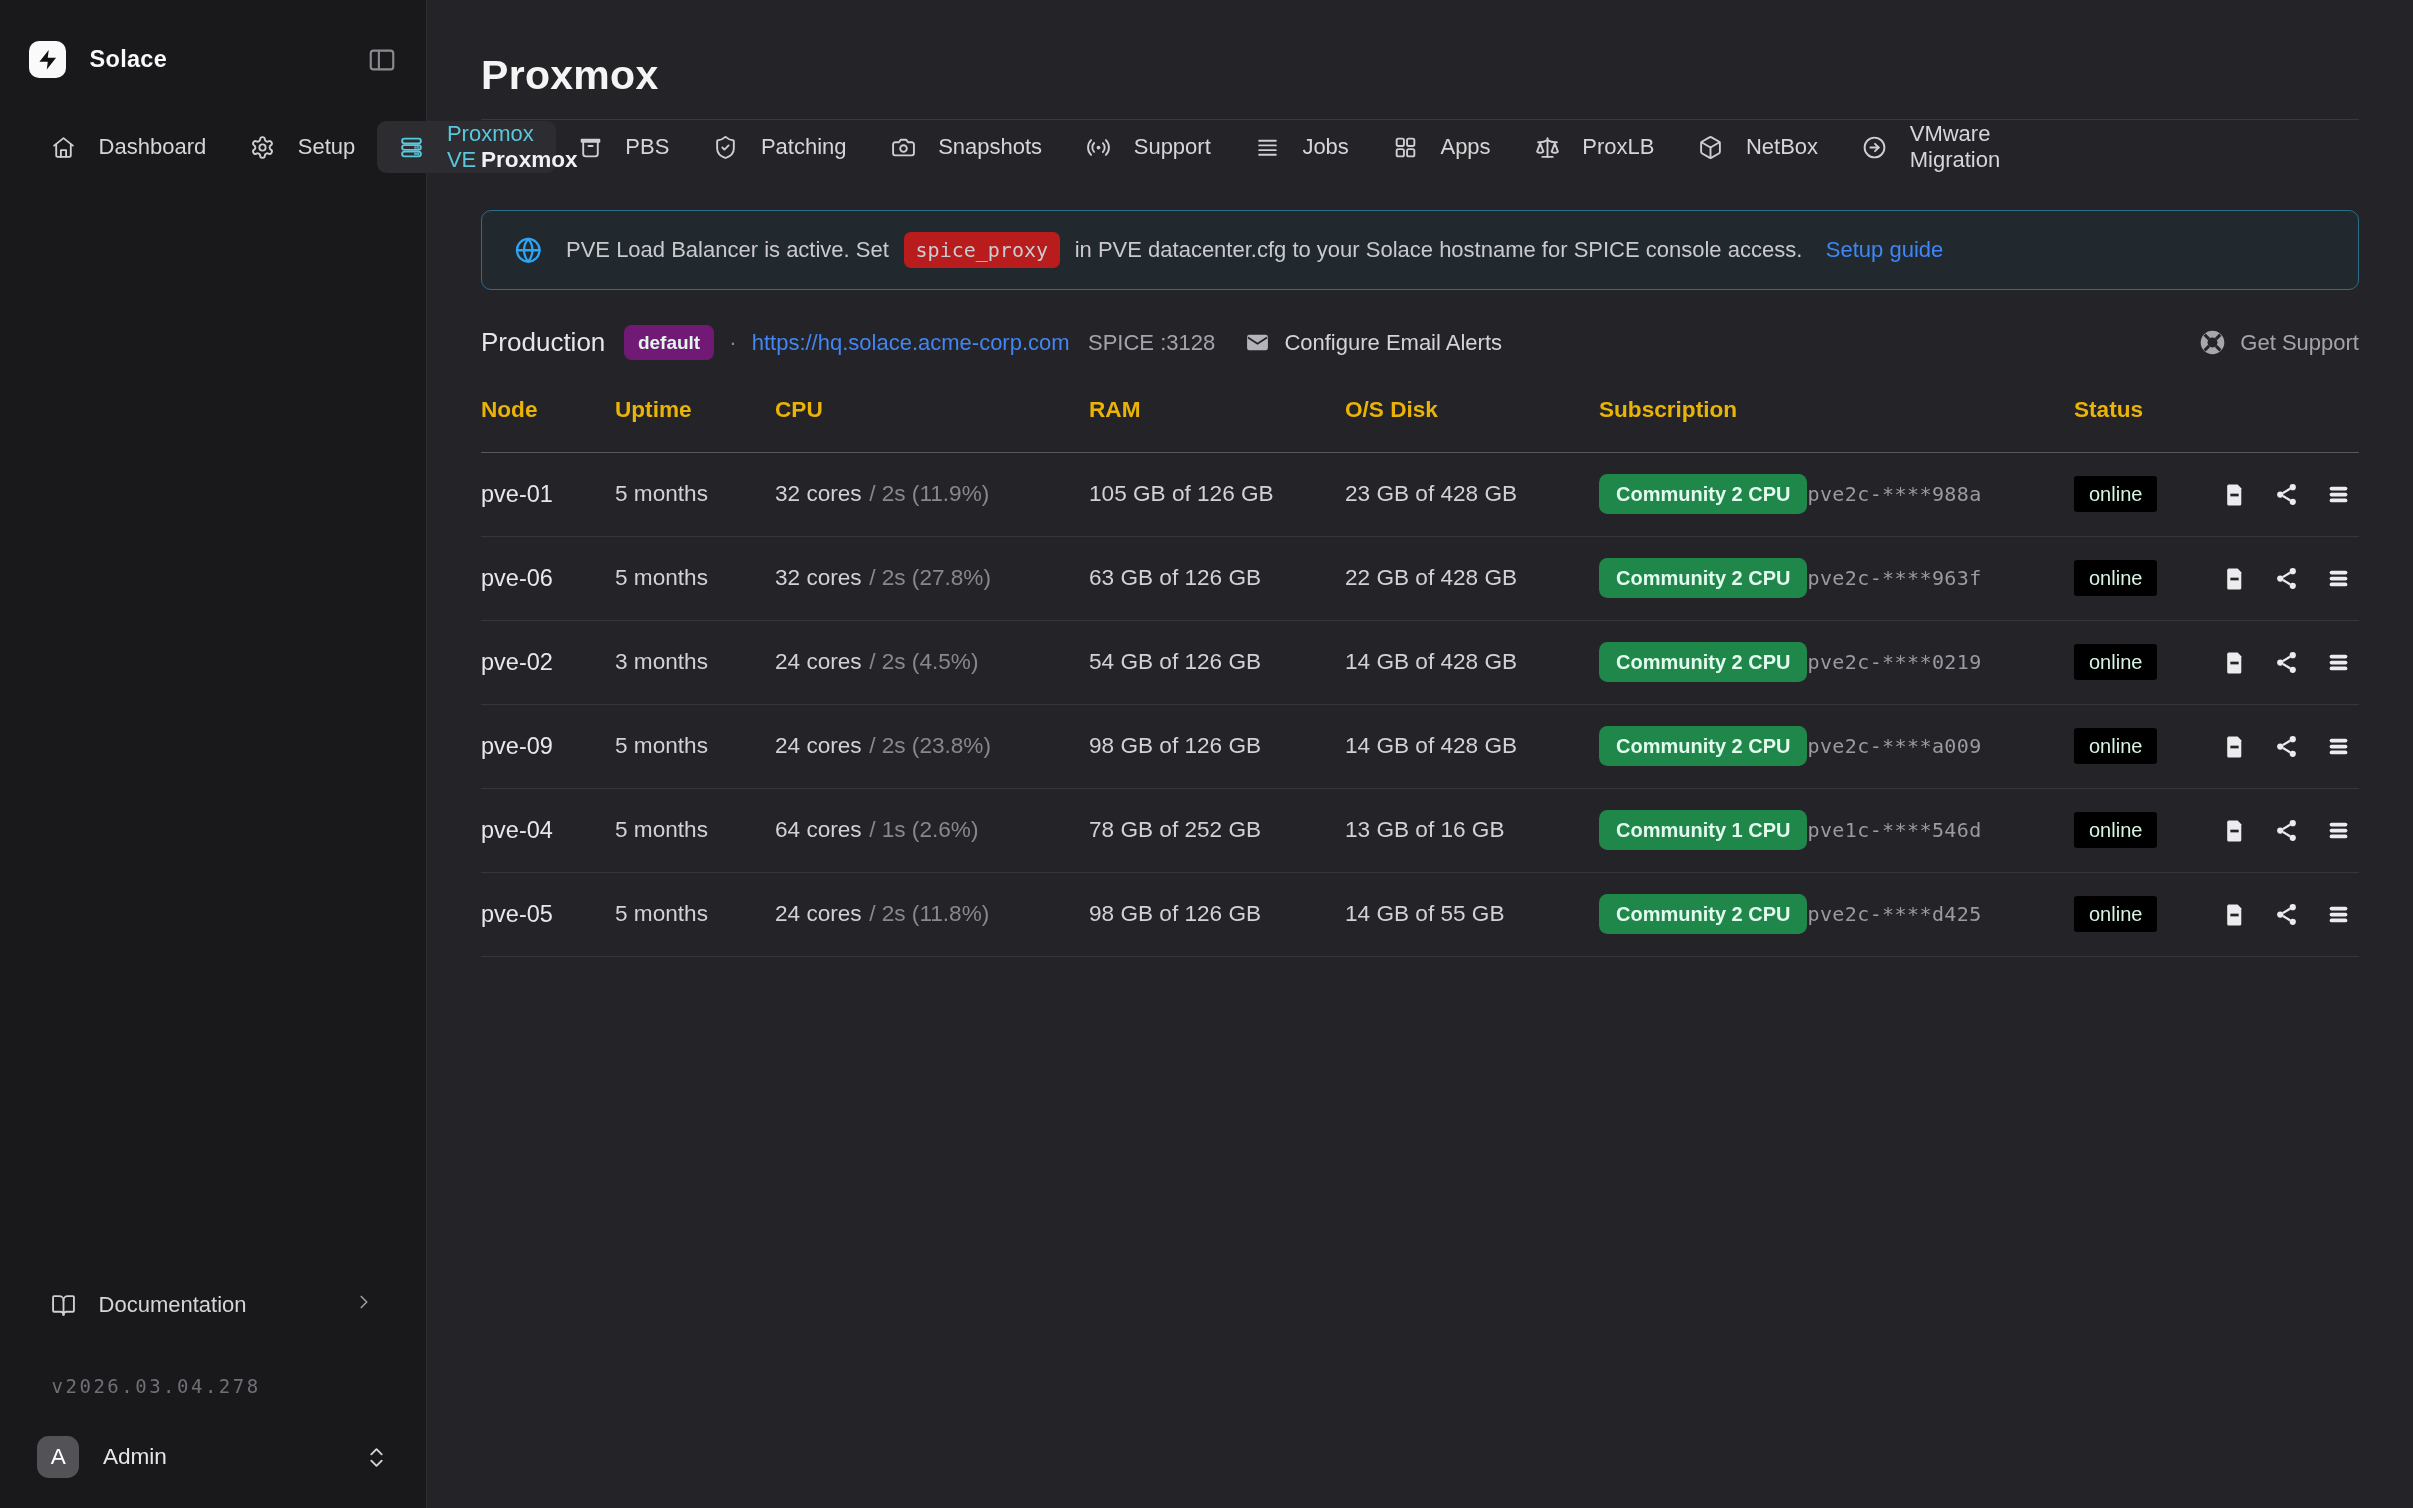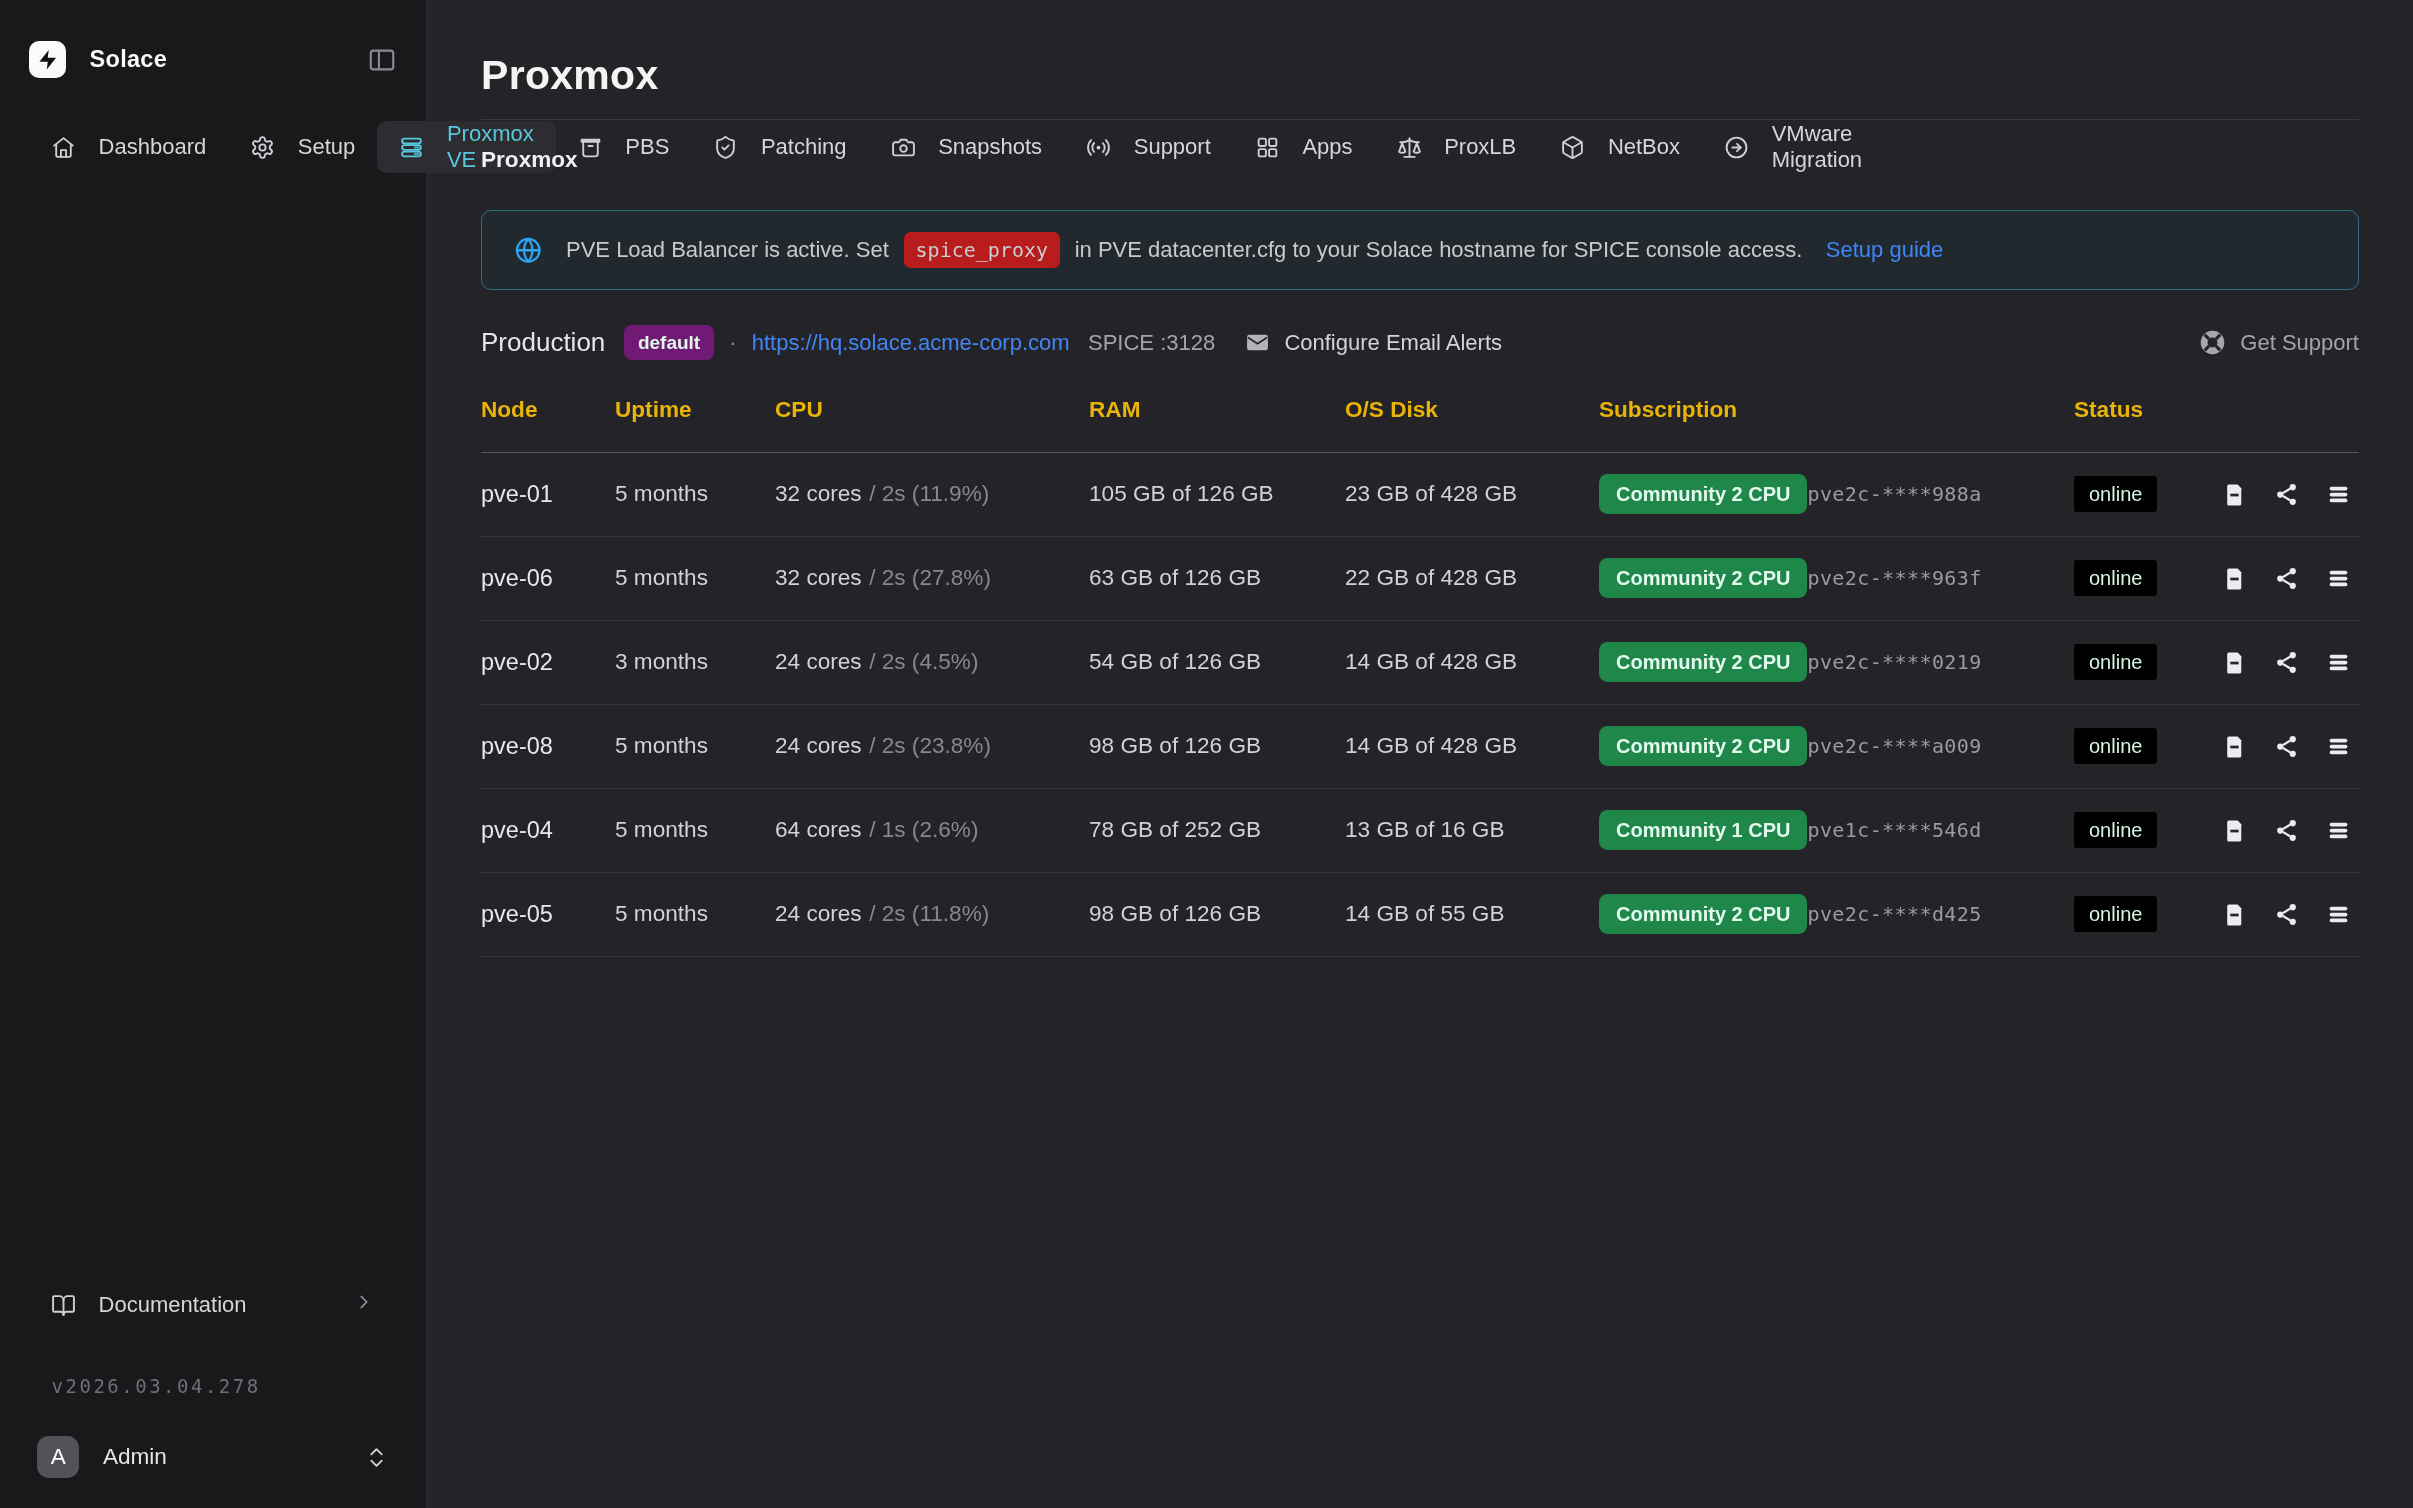--- a/index.html
+++ b/index.html
@@ -180,20 +180,29 @@
     </div>
     <div class="nav-item">
       <svg width="25" height="25" viewBox="0 0 24 24" fill="none" class="stroke-ic" stroke-width="1.8" stroke-linecap="round" stroke-linejoin="round">
           <path d="M4.9 19.1C1 15.2 1 8.8 4.9 4.9"></path>
           <path d="M7.8 16.2c-2.3-2.3-2.3-6.1 0-8.5"></path>
           <circle cx="12" cy="12" r="1.8" fill="#cfcfd3" stroke="none"></circle>
           <path d="M16.2 7.8c2.3 2.3 2.3 6.1 0 8.5"></path>
           <path d="M19.1 4.9C23 8.8 23 15.2 19.1 19.1"></path>
         </svg>
       <span>Support</span>
+    </div>
+    <div class="nav-item">
+      <svg width="25" height="25" viewBox="0 0 24 24" fill="none" class="stroke-ic" stroke-width="1.8" stroke-linecap="round" stroke-linejoin="round">
+          <path d="M4 5.5h16"></path>
+          <path d="M4 10h16"></path>
+          <path d="M4 14.5h16"></path>
+          <path d="M4 19h16"></path>
+        </svg>
+      <span>Jobs</span>
     </div>
     <div class="nav-item">
       <svg width="25" height="25" viewBox="0 0 24 24" fill="none" class="stroke-ic" stroke-width="1.8" stroke-linecap="round" stroke-linejoin="round">
           <rect x="3.5" y="3.5" width="7" height="7" rx="1.6"></rect>
           <rect x="13.5" y="3.5" width="7" height="7" rx="1.6"></rect>
           <rect x="3.5" y="13.5" width="7" height="7" rx="1.6"></rect>
           <rect x="13.5" y="13.5" width="7" height="7" rx="1.6"></rect>
         </svg>
       <span>Apps</span>
     </div>
@@ -439,21 +448,21 @@
                     <rect x="3.5" y="10.2" width="17" height="3.6" rx="1.8"></rect>
                     <rect x="3.5" y="15.9" width="17" height="3.6" rx="1.8"></rect>
                   </g>
                 </svg>
         </button>
       </span>
     </span>
   </div>
 
   <div class="trow">
-    <span class="cell-node">pve-08</span>
+    <span class="cell-node">pve-09</span>
     <span class="cell-dim">5 months</span>
     <span class="cell-dim"><span>24 cores</span><span class="cpu-detail">/ 2s (23.8%)</span></span>
     <span class="cell-dim">98 GB of 126 GB</span>
     <span class="cell-dim">14 GB of 428 GB</span>
     <span class="sub-cell">
       <span class="sub-badge">Community 2 CPU</span>
       <span class="sub-key mono">pve2c-****a009</span>
     </span>
     <span class="status-cell">
       <span class="status-badge">online</span>

